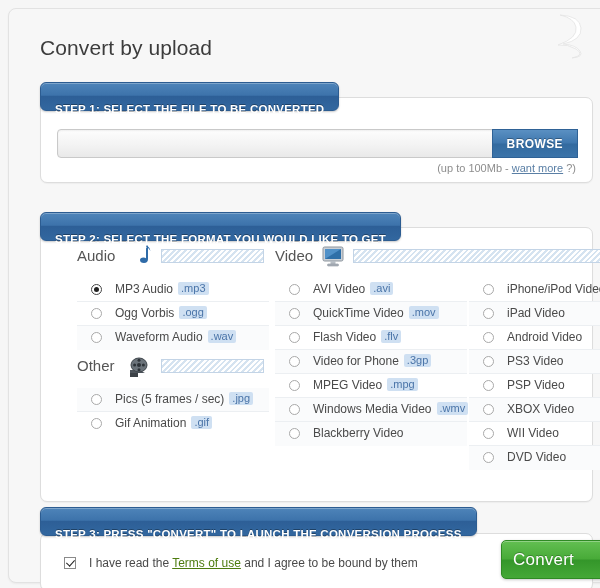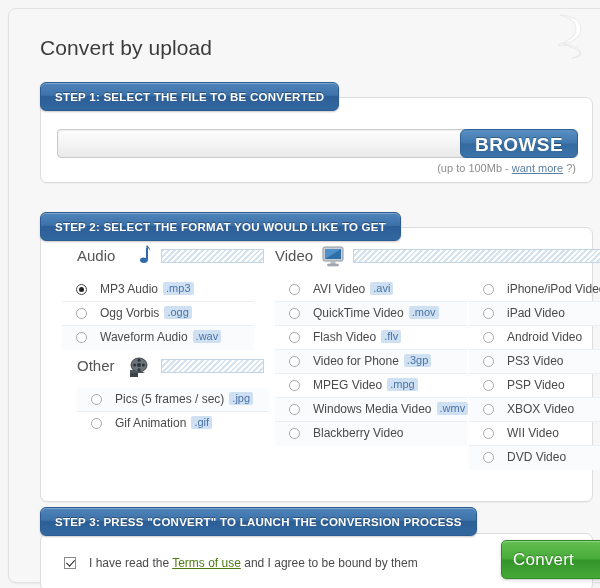--- a/index.html
+++ b/index.html
@@ -63,21 +63,21 @@
     height: 29px;
     border-radius: 6px;
     background: linear-gradient(to bottom, #4e84b9 0%, #3d73ab 45%, #2d5f97 50%, #32679f 100%);
     border: 1px solid #2c5c91;
     box-shadow: inset 0 1px 0 rgba(255,255,255,.28), 0 1px 2px rgba(0,0,0,.22);
     color: #ffffff;
     font-size: 11.5px;
     font-weight: bold;
     letter-spacing: .25px;
     line-height: 29px;
-    padding: 0 14px;
+    padding: 12px 14px;
     white-space: nowrap;
     box-sizing: border-box;
     text-shadow: 0 -1px 0 rgba(0,0,0,.35);
     z-index: 5;
   }
 
   
   #panel1 { left: 31px; top: 88px; width: 553px; height: 86px; }
   #tab1   { left: 31px; top: 73px; }
 
@@ -99,26 +99,26 @@
     box-sizing: border-box;
     box-shadow: inset 0 1px 2px rgba(0,0,0,.06);
   }
   .browse-btn {
     position: absolute;
     right: 0;
     top: 0;
     height: 29px;
     padding: 0 14px;
     line-height: 29px;
-    border-radius: 6px;
+    border-radius: 0;
     background: linear-gradient(to bottom, #5a90c2 0%, #3f77ae 48%, #336a9f 52%, #3c74a9 100%);
     border: 1px solid #2f6296;
     box-sizing: border-box;
     color: #fff;
-    font-size: 19px;
+    font-size: 12px;
     font-weight: bold;
     letter-spacing: .4px;
     text-shadow: 0 -1px 0 rgba(0,0,0,.3);
     cursor: pointer;
   }
   .upload-note {
     position: absolute;
     right: 16px;
     top: 64px;
     font-size: 11px;
@@ -175,21 +175,21 @@
   #head-video { left: 234px; top: 0px; width: 320px; }
   #head-video .gh-icon { left: 44px; }
   #head-video .gh-bar  { left: 78px; width: 300px; }
 
   #head-other { left: 36px; top: 110px; width: 190px; }
   #head-other .gh-icon { left: 48px; top: 2px; }
   #head-other .gh-bar  { left: 84px; width: 103px; }
 
   
   .opt-col { position: absolute; top: 36px; }
-  #col-audio { left: 21px;  width: 192px; }
+  #col-audio { left: 36px;  width: 192px; }
   #col-other { left: 36px;  width: 192px; }
   #col-video { left: 234px; width: 192px; }
   #col-dev   { left: 428px; width: 157px; }
   #col-other { top: 146px; }
 
   .opt-row {
     position: relative;
     height: 24px;
     border-bottom: 1px solid #eceff2;
     box-sizing: border-box;

